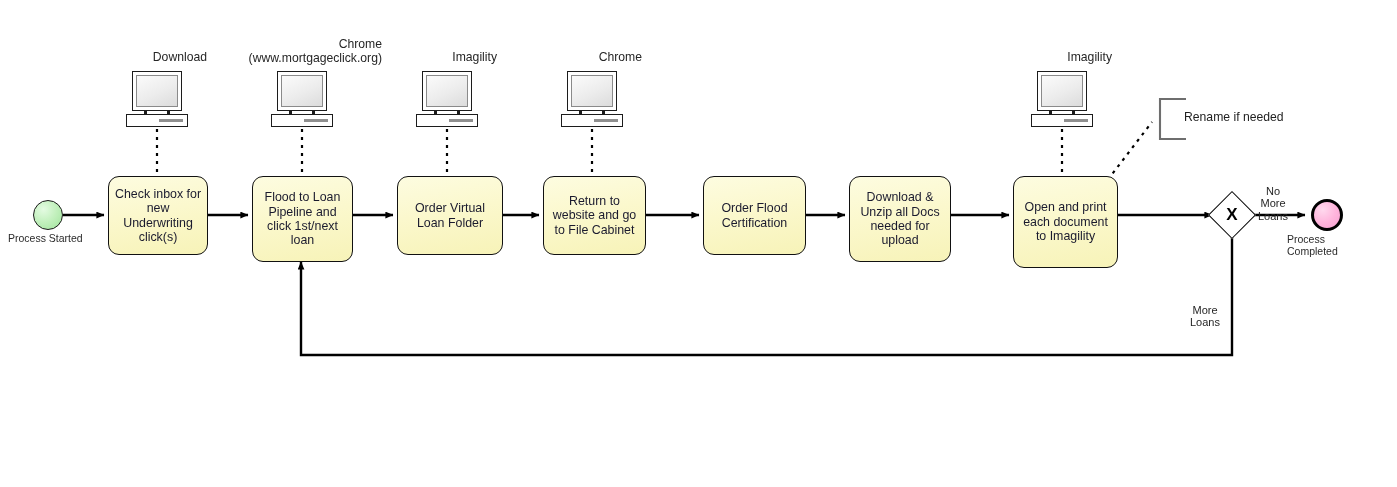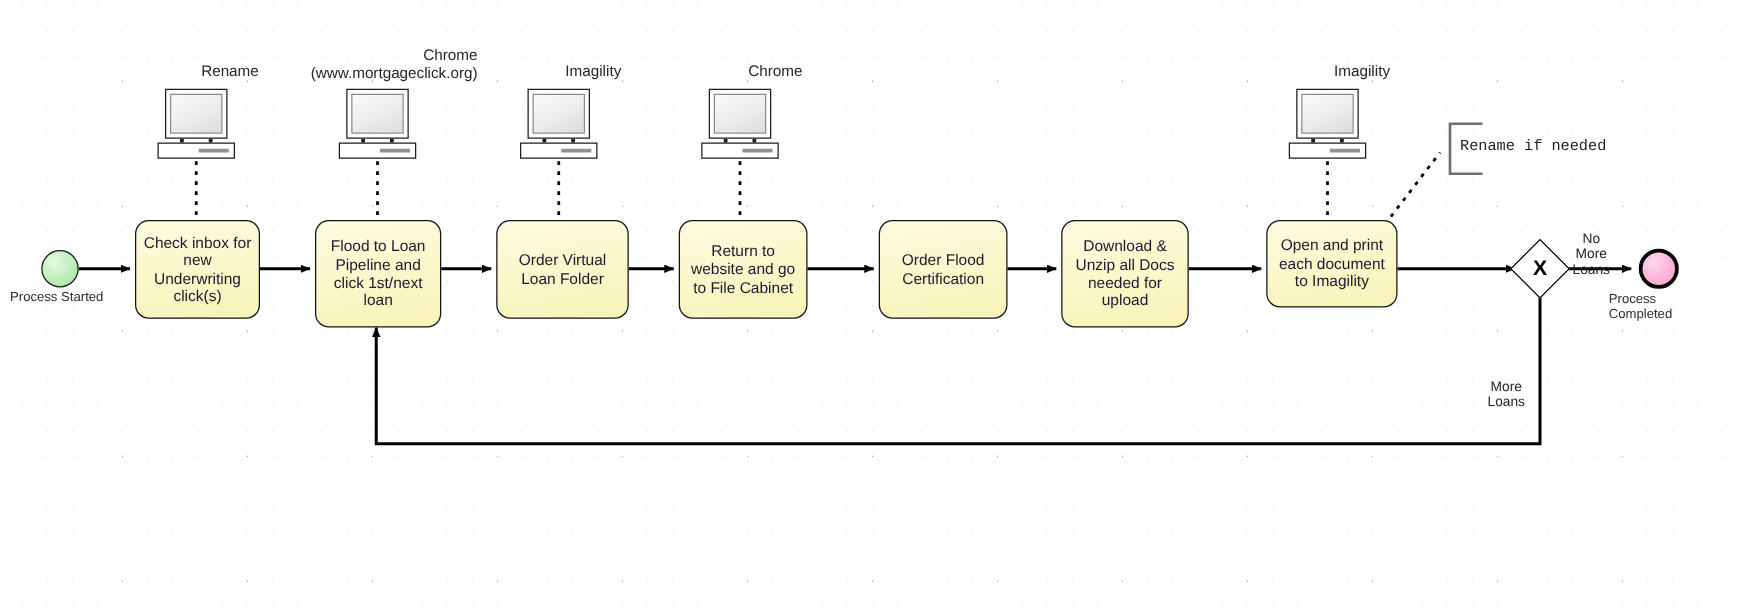--- a/index.html
+++ b/index.html
@@ -151,22 +151,21 @@
     color: #262626;
     white-space: pre-line;
   }
 
   
   .annotation {
     position: absolute;
     font-size: 12.2px;
     line-height: 14px;
     color: #222222;
-    padding-left: 6px;
-    font-family: Liberation Mono, monospace;
+    padding-left: 22px;
   }
 
   
   .flow-label {
     position: absolute;
     font-size: 11px;
     line-height: 12.4px;
     color: #262626;
     text-align: center;
   }
@@ -230,21 +229,21 @@
   </div>
 
   <div class="task" style="left:543px; top:176px; width:103px; height:79px;">
     <span class="task-label">Return to website and go to File Cabinet</span>
   </div>
 
   <div class="task" style="left:849px; top:176px; width:102px; height:86px;">
     <span class="task-label">Download &amp; Unzip all Docs needed for upload</span>
   </div>
 
-  <div class="task" style="left:1013px; top:176px; width:105px; height:70px;">
+  <div class="task" style="left:1013px; top:176px; width:105px; height:92px;">
     <span class="task-label">Open and print each document to Imagility</span>
   </div>
 
   <div class="gateway" style="left:1215px; top:198px;"></div>
   <div class="gateway-mark" style="left:1215px; top:198px;">X</div>
 
   <div class="event end-event" style="left:1311px; top:199px;"></div>
   <div class="event-caption" style="left:1287px; top:234px; width:82px; white-space:pre-line;">Process
 Completed</div>
 
@@ -256,21 +255,21 @@
 
   <div class="computer" style="left:126px; top:71px;">
     <div class="comp-monitor">
       <div class="comp-screen"></div>
     </div>
     <div class="comp-leg l"></div>
     <div class="comp-leg r"></div>
     <div class="comp-base"></div>
     <div class="comp-pad"></div>
   </div>
-  <div class="comp-label" style="left:107px; top:51px; width:100px;">Rename</div>
+  <div class="comp-label" style="left:107px; top:51px; width:100px;">Download</div>
 
   <div class="computer" style="left:271px; top:71px;">
     <div class="comp-monitor">
       <div class="comp-screen"></div>
     </div>
     <div class="comp-leg l"></div>
     <div class="comp-leg r"></div>
     <div class="comp-base"></div>
     <div class="comp-pad"></div>
   </div>

